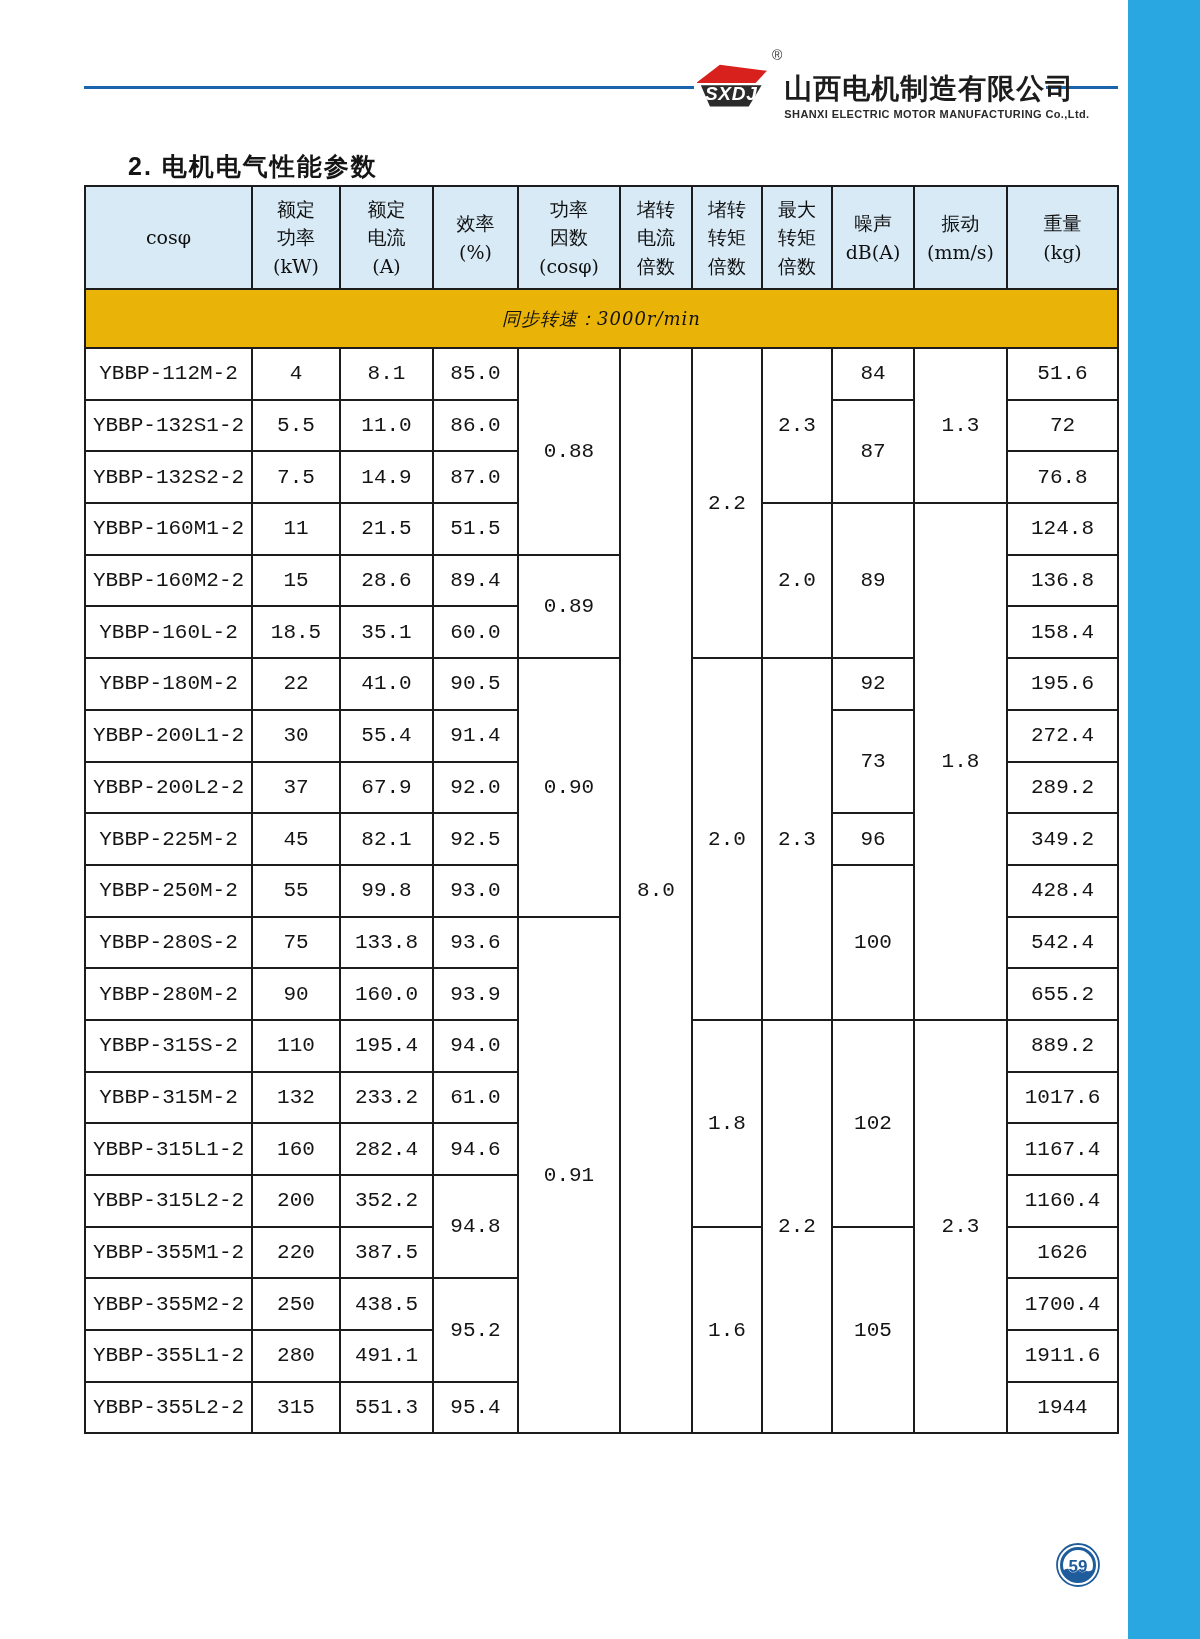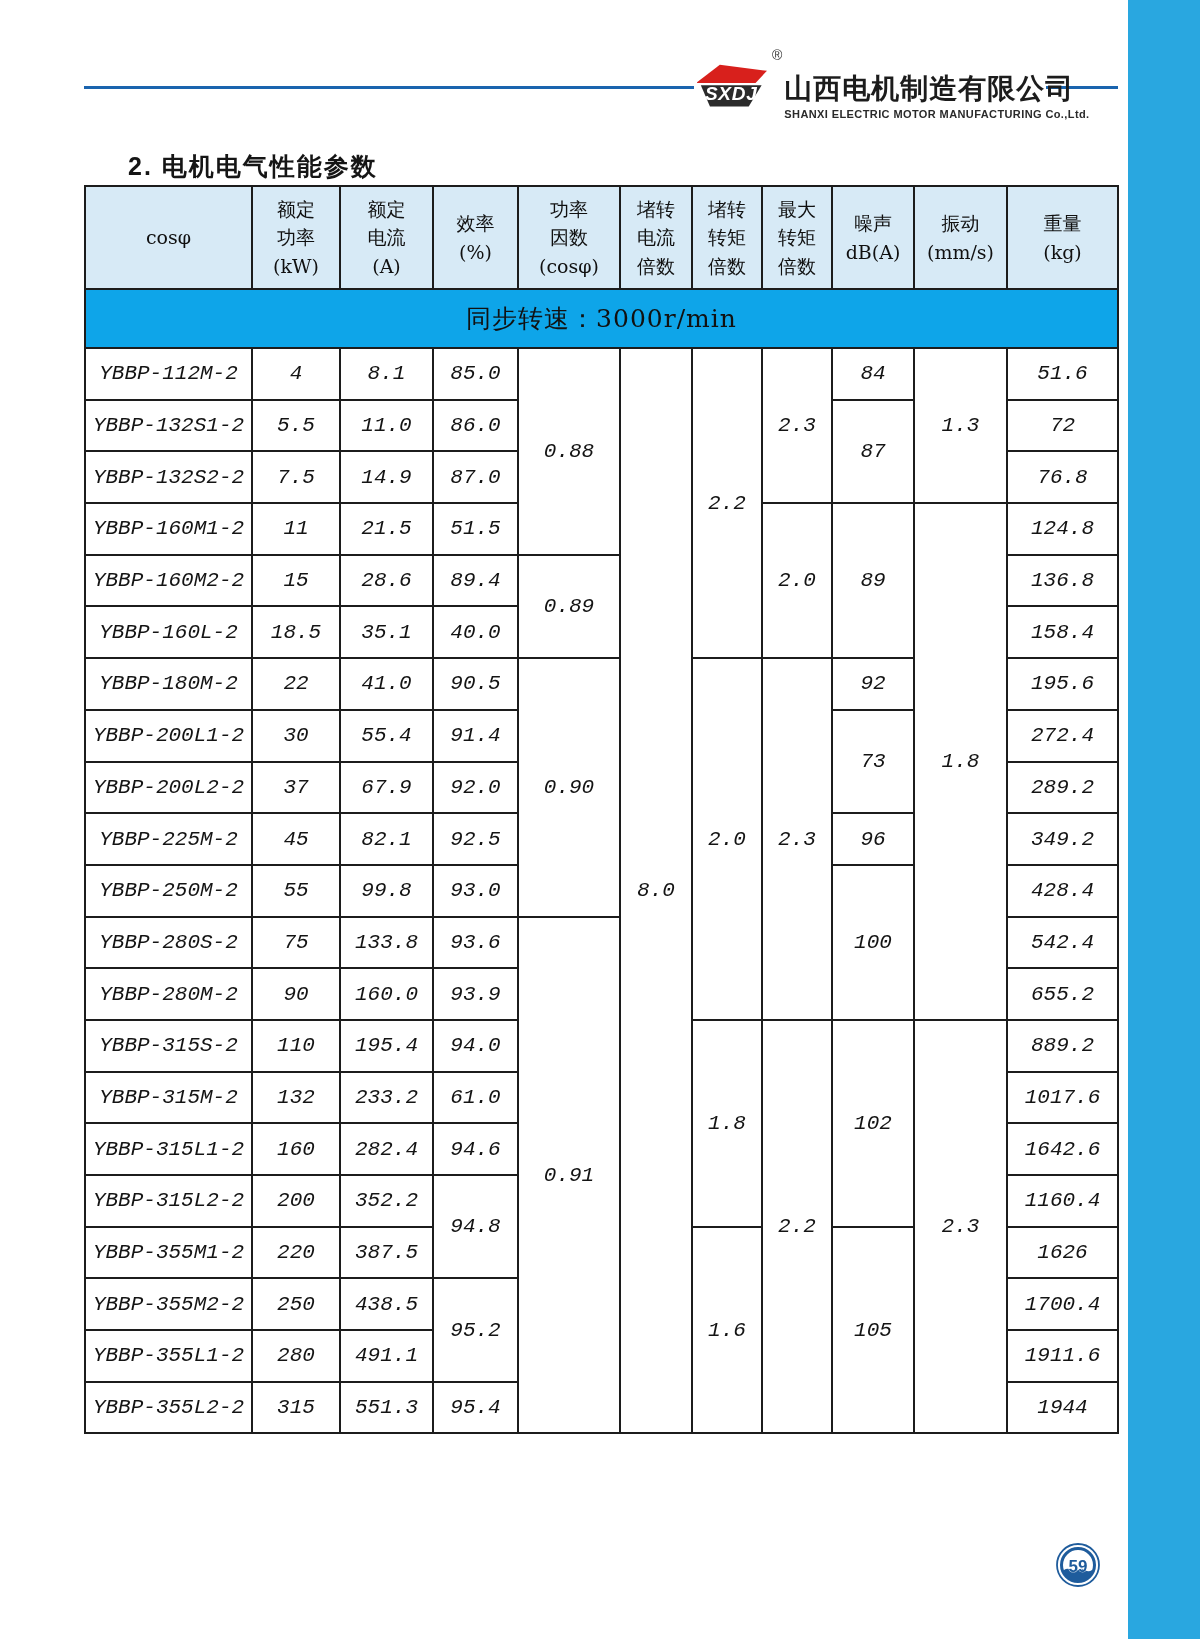--- a/index.html
+++ b/index.html
@@ -43,24 +43,25 @@
     border:2px solid #1c1c1c; text-align:center; vertical-align:middle;
     padding:0; overflow:hidden;
   }
   table.spec thead tr { height:103px; }
   table.spec th {
     background:#d7eaf6; font-weight:normal; font-size:19px; line-height:1.5;
     white-space:pre-line; font-family:"DejaVu Serif", serif; color:#101010;
   }
   tr.sync-row { height:59px; }
   tr.sync-row td {
-    font-family:"DejaVu Serif", serif; font-size:25px; letter-spacing:1px;
-    background:#0ea5e9;
-  }
-  table.spec tbody tr.data-row { height:51.7px;font-style:italic; }
+    font-family:"DejaVu Serif", serif; font-size:18px; letter-spacing:1px;
+    background:#eab308;
+    font-style:italic;
+  }
+  table.spec tbody tr.data-row { height:51.7px; }
   table.spec tbody tr.data-row td {
     font-family:"Liberation Mono", monospace; font-size:21px; color:#141414;
     background:#ffffff;
   }
   .page-badge { position:absolute; left:1056px; top:1543px; width:44px; height:44px; }
 </style>
 </head>
 <body>
 
 <div class="page">
@@ -175,21 +176,21 @@
           <td>15</td>
           <td>28.6</td>
           <td>89.4</td>
           <td rowspan="2">0.89</td>
           <td>136.8</td>
         </tr>
         <tr class="data-row">
           <td>YBBP-160L-2</td>
           <td>18.5</td>
           <td>35.1</td>
-          <td>40.0</td>
+          <td>60.0</td>
           <td>158.4</td>
         </tr>
         <tr class="data-row">
           <td>YBBP-180M-2</td>
           <td>22</td>
           <td>41.0</td>
           <td>90.5</td>
           <td rowspan="5">0.90</td>
           <td rowspan="7">2.0</td>
           <td rowspan="7">2.3</td>
@@ -258,21 +259,21 @@
           <td>132</td>
           <td>233.2</td>
           <td>61.0</td>
           <td>1017.6</td>
         </tr>
         <tr class="data-row">
           <td>YBBP-315L1-2</td>
           <td>160</td>
           <td>282.4</td>
           <td>94.6</td>
-          <td>1642.6</td>
+          <td>1167.4</td>
         </tr>
         <tr class="data-row">
           <td>YBBP-315L2-2</td>
           <td>200</td>
           <td>352.2</td>
           <td rowspan="2">94.8</td>
           <td>1160.4</td>
         </tr>
         <tr class="data-row">
           <td>YBBP-355M1-2</td>

